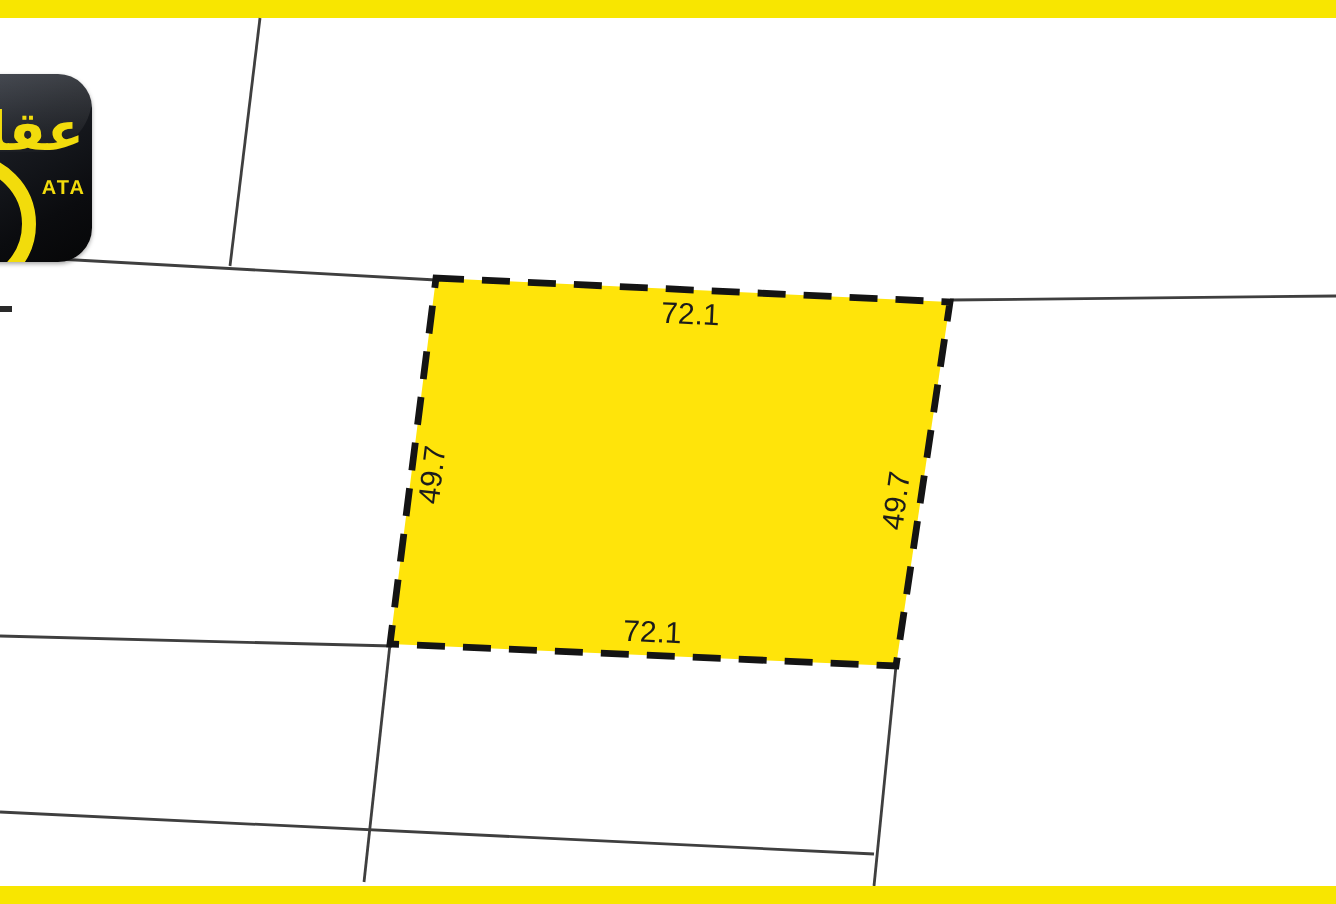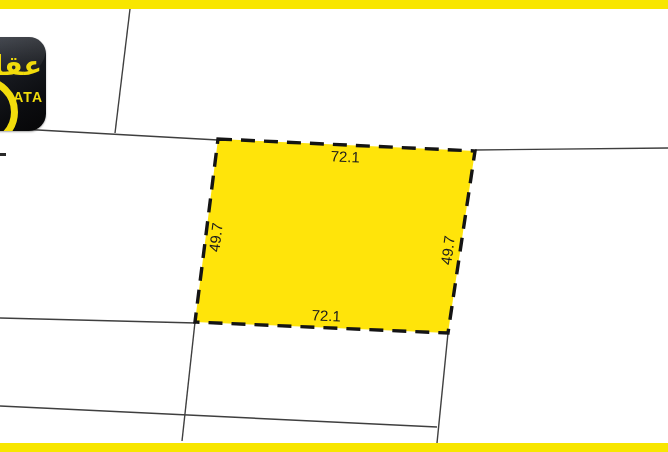--- a/index.html
+++ b/index.html
@@ -90,21 +90,21 @@
     line-height: 1;
     white-space: nowrap;
     direction: rtl;
   }
   .logo .latin {
     position: absolute;
     right: 3px;
     top: 52px;
     color: #f2dc0c;
     font-weight: 700;
-    font-size: 14px;
+    font-size: 10px;
     letter-spacing: 1px;
     white-space: nowrap;
   }
   
   .edge-mark {
     position: absolute;
     left: 0;
     top: 153px;
     width: 6px;
     height: 3px;

